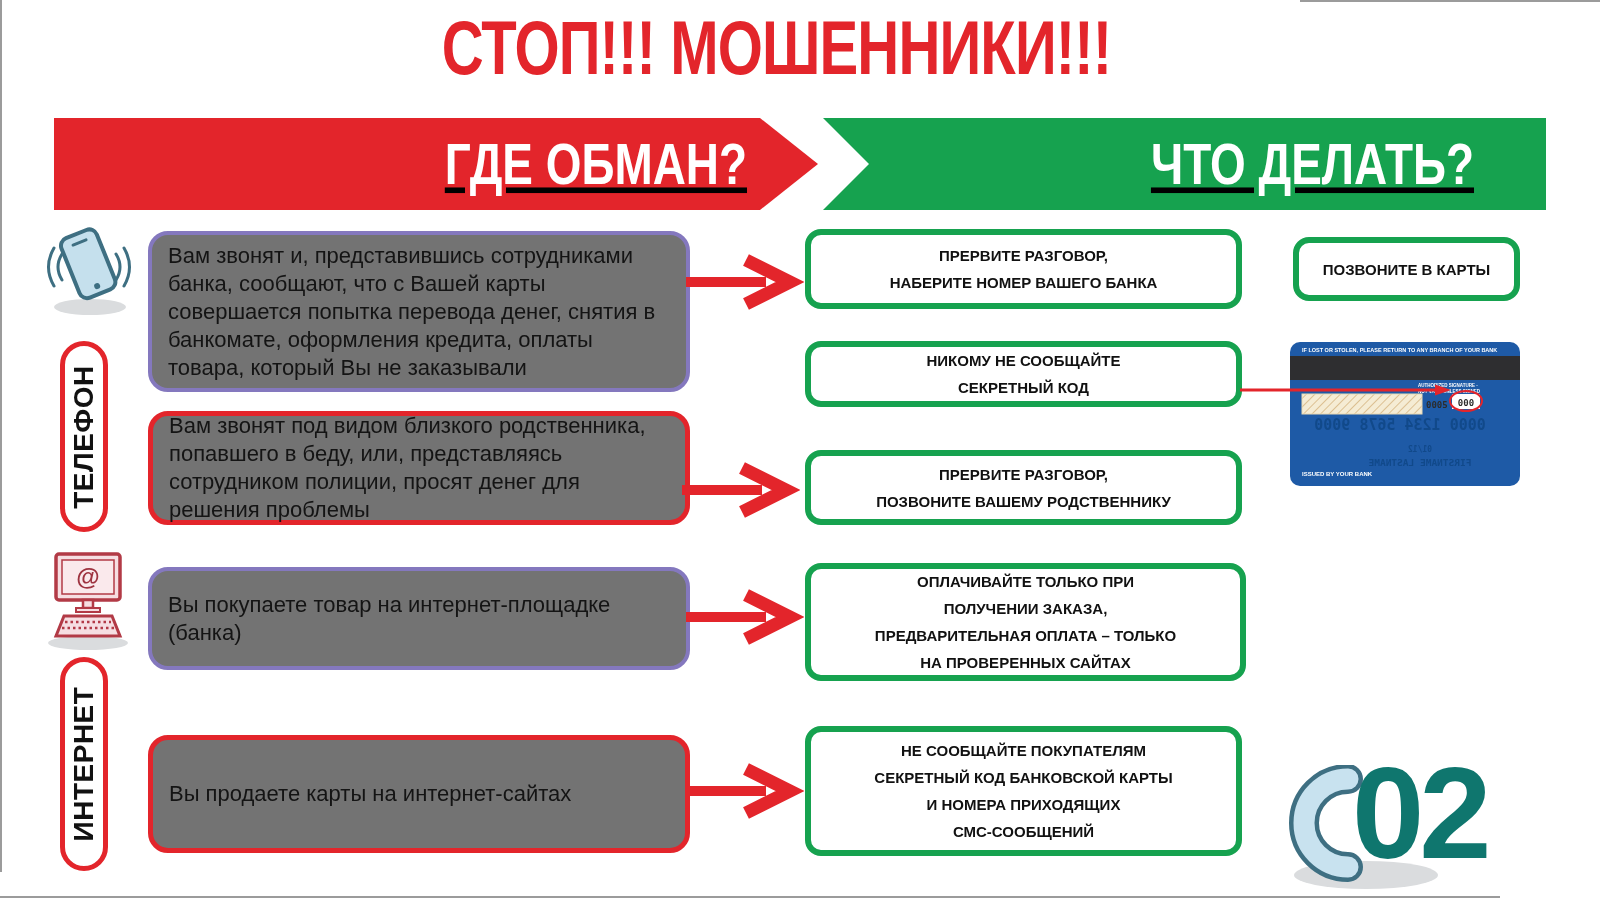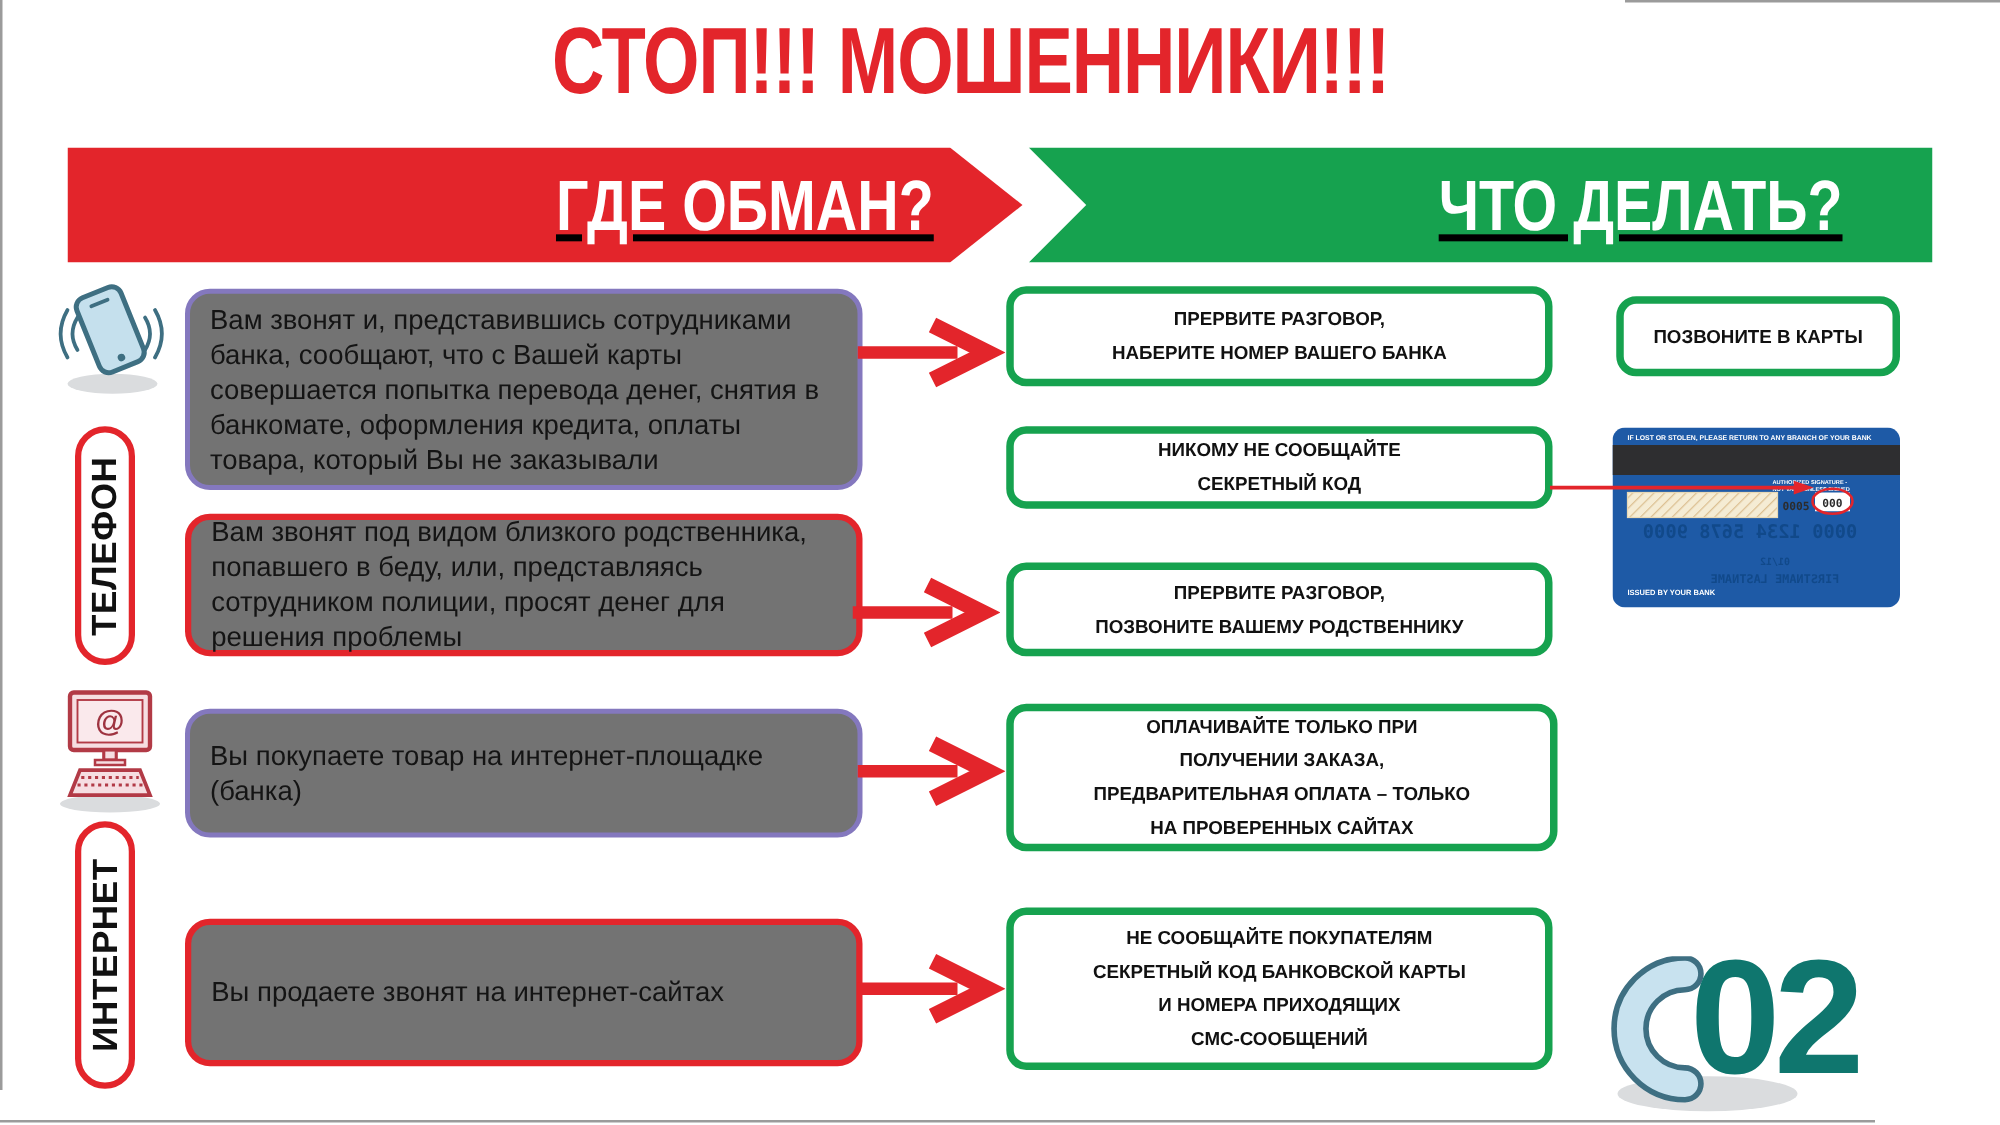--- a/index.html
+++ b/index.html
@@ -99,21 +99,21 @@
 <div class="abs scenario b-purple" style="left:148px;top:231px;width:542px;height:161px;">
   <div>Вам звонят и, представившись сотрудниками банка, сообщают, что с Вашей карты совершается попытка перевода денег, снятия в банкомате, оформления кредита, оплаты товара, который Вы не заказывали</div>
 </div>
 <div class="abs scenario b-red" style="left:148px;top:411px;width:542px;height:114px;justify-content:center;">
   <div>Вам звонят под видом близкого родственника, попавшего в беду, или, представляясь сотрудником полиции, просят денег для решения проблемы</div>
 </div>
 <div class="abs scenario b-purple" style="left:148px;top:567px;width:542px;height:103px;">
   <div>Вы покупаете товар на интернет-площадке (банка)</div>
 </div>
 <div class="abs scenario b-red" style="left:148px;top:735px;width:542px;height:118px;">
-  <div>Вы продаете звонят на интернет-сайтах</div>
+  <div>Вы продаете карты на интернет-сайтах</div>
 </div>
 
 <svg class="abs" style="left:686px;top:253px;" width="118" height="58" viewBox="0 0 118 58">
   <line x1="0" y1="29" x2="80" y2="29" stroke="#e3252b" stroke-width="10"></line>
   <polyline points="60,7 104,29 60,51" stroke="#e3252b" stroke-width="13" fill="none"></polyline>
 </svg>
 <svg class="abs" style="left:682px;top:461px;" width="118" height="58" viewBox="0 0 118 58">
   <line x1="0" y1="29" x2="80" y2="29" stroke="#e3252b" stroke-width="10"></line>
   <polyline points="60,7 104,29 60,51" stroke="#e3252b" stroke-width="13" fill="none"></polyline>
 </svg>

